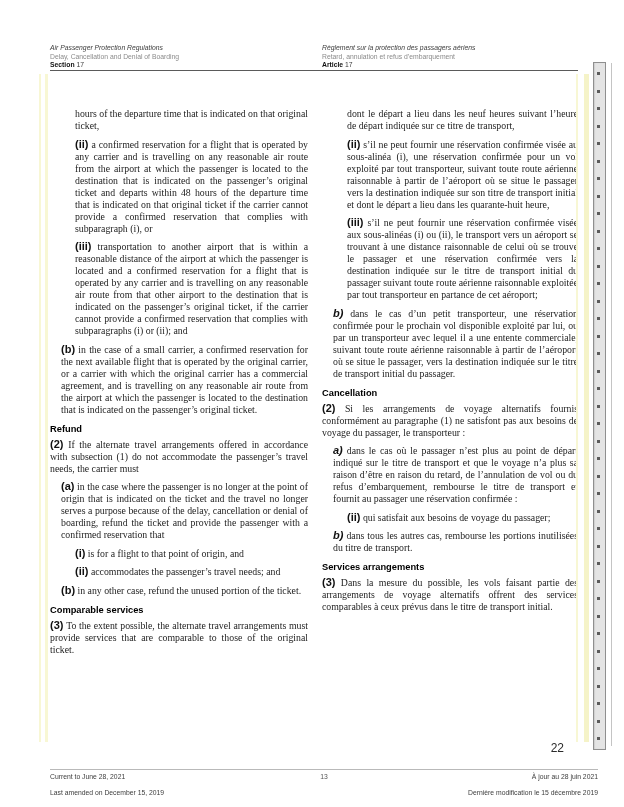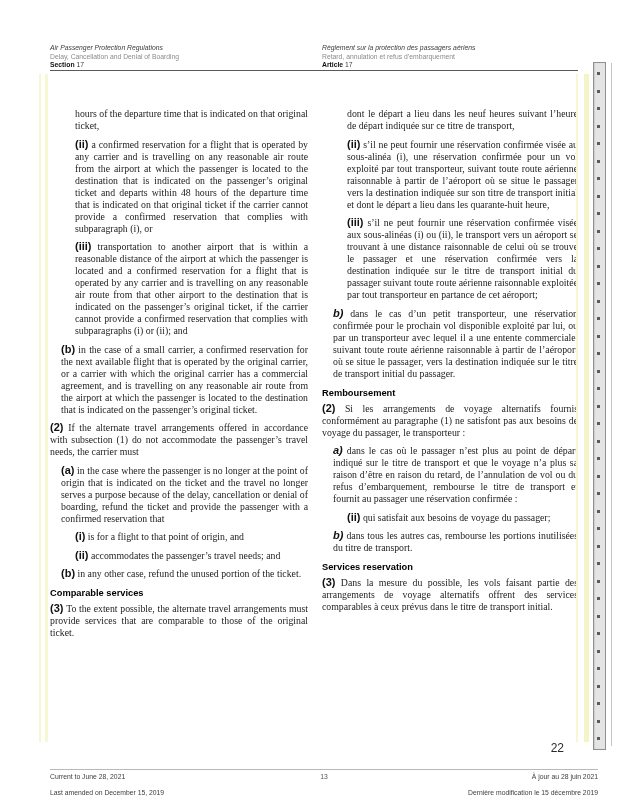--- a/index.html
+++ b/index.html
@@ -81,39 +81,40 @@
       <div class="h-ref"><b>Article</b> <span>17</span></div>
     </div>
   </div>
   <div class="header-rule"></div>
 
   <div class="col" id="col-en">
       <p class="para indent-2">hours of the departure time that is indicated on that original ticket,</p>
       <p class="para indent-2"><span class="marker">(ii)</span>&nbsp;a confirmed reservation for a flight that is operated by any carrier and is travelling on any reasonable air route from the airport at which the passenger is located to the destination that is indicated on the passenger’s original ticket and departs within 48 hours of the departure time that is indicated on that original ticket if the carrier cannot provide a confirmed reservation that complies with subparagraph (i), or</p>
       <p class="para indent-2"><span class="marker">(iii)</span>&nbsp;transportation to another airport that is within a reasonable distance of the airport at which the passenger is located and a confirmed reservation for a flight that is operated by any carrier and is travelling on any reasonable air route from that other airport to the destination that is indicated on the passenger’s original ticket, if the carrier cannot provide a confirmed reservation that complies with subparagraphs (i) or (ii); and</p>
       <p class="para indent-1"><span class="marker">(b)</span>&nbsp;in the case of a small carrier, a confirmed reservation for the next available flight that is operated by the original carrier, or a carrier with which the original carrier has a commercial agreement, and is travelling on any reasonable air route from the airport at which the passenger is located to the destination that is indicated on the passenger’s original ticket.</p>
+      <div class="law-heading">Refund</div>
       <p class="para indent-0"><span class="marker">(2)</span>&nbsp;If the alternate travel arrangements offered in accordance with subsection (1) do not accommodate the passenger’s travel needs, the carrier must</p>
       <p class="para indent-1"><span class="marker">(a)</span>&nbsp;in the case where the passenger is no longer at the point of origin that is indicated on the ticket and the travel no longer serves a purpose because of the delay, cancellation or denial of boarding, refund the ticket and provide the passenger with a confirmed reservation that</p>
       <p class="para indent-2"><span class="marker">(i)</span>&nbsp;is for a flight to that point of origin, and</p>
       <p class="para indent-2"><span class="marker">(ii)</span>&nbsp;accommodates the passenger’s travel needs; and</p>
       <p class="para indent-1"><span class="marker">(b)</span>&nbsp;in any other case, refund the unused portion of the ticket.</p>
       <div class="law-heading">Comparable services</div>
       <p class="para indent-0"><span class="marker">(3)</span>&nbsp;To the extent possible, the alternate travel arrangements must provide services that are comparable to those of the original ticket.</p>
     </div>
   <div class="col" id="col-fr">
       <p class="para indent-2">dont le départ a lieu dans les neuf heures suivant l’heure de départ indiquée sur ce titre de transport,</p>
       <p class="para indent-2"><span class="marker">(ii)</span>&nbsp;s’il ne peut fournir une réservation confirmée visée au sous-alinéa (i), une réservation confirmée pour un vol exploité par tout transporteur, suivant toute route aérienne raisonnable à partir de l’aéroport où se situe le passager vers la destination indiquée sur son titre de transport initial et dont le départ a lieu dans les quarante-huit heure,</p>
       <p class="para indent-2"><span class="marker">(iii)</span>&nbsp;s’il ne peut fournir une réservation confirmée visée aux sous-alinéas (i) ou (ii), le transport vers un aéroport se trouvant à une distance raisonnable de celui où se trouve le passager et une réservation confirmée vers la destination indiquée sur le titre de transport initial du passager suivant toute route aérienne raisonnable exploitée par tout transporteur en partance de cet aéroport;</p>
       <p class="para indent-1"><span class="marker it">b)</span>&nbsp;dans le cas d’un petit transporteur, une réservation confirmée pour le prochain vol disponible exploité par lui, ou par un transporteur avec lequel il a une entente commerciale, suivant toute route aérienne raisonnable à partir de l’aéroport où se situe le passager, vers la destination indiquée sur le titre de transport initial du passager.</p>
-      <div class="law-heading">Remboursement</div>
+      <div class="law-heading">Cancellation</div>
       <p class="para indent-0"><span class="marker">(2)</span>&nbsp;Si les arrangements de voyage alternatifs fournis conformément au paragraphe (1) ne satisfont pas aux besoins de voyage du passager, le transporteur :</p>
       <p class="para indent-1"><span class="marker it">a)</span>&nbsp;dans le cas où le passager n’est plus au point de départ indiqué sur le titre de transport et que le voyage n’a plus sa raison d’être en raison du retard, de l’annulation de vol ou du refus d’embarquement, rembourse le titre de transport et fournit au passager une réservation confirmée :</p>
       <p class="para indent-2"><span class="marker">(ii)</span>&nbsp;qui satisfait aux besoins de voyage du passager;</p>
       <p class="para indent-1"><span class="marker it">b)</span>&nbsp;dans tous les autres cas, rembourse les portions inutilisées du titre de transport.</p>
-      <div class="law-heading">Services reservation</div>
+      <div class="law-heading">Services arrangements</div>
       <p class="para indent-0"><span class="marker">(3)</span>&nbsp;Dans la mesure du possible, les vols faisant partie des arrangements de voyage alternatifs offrent des services comparables à ceux prévus dans le titre de transport initial.</p>
     </div>
 
   <div class="pageno">22</div>
   <div class="footer-rule"></div>
   <div class="f-row1">
     <span class="f-left">Current to June 28, 2021</span>
     <span class="f-center">13</span>
     <span class="f-right">À jour au 28 juin 2021</span>
   </div>

